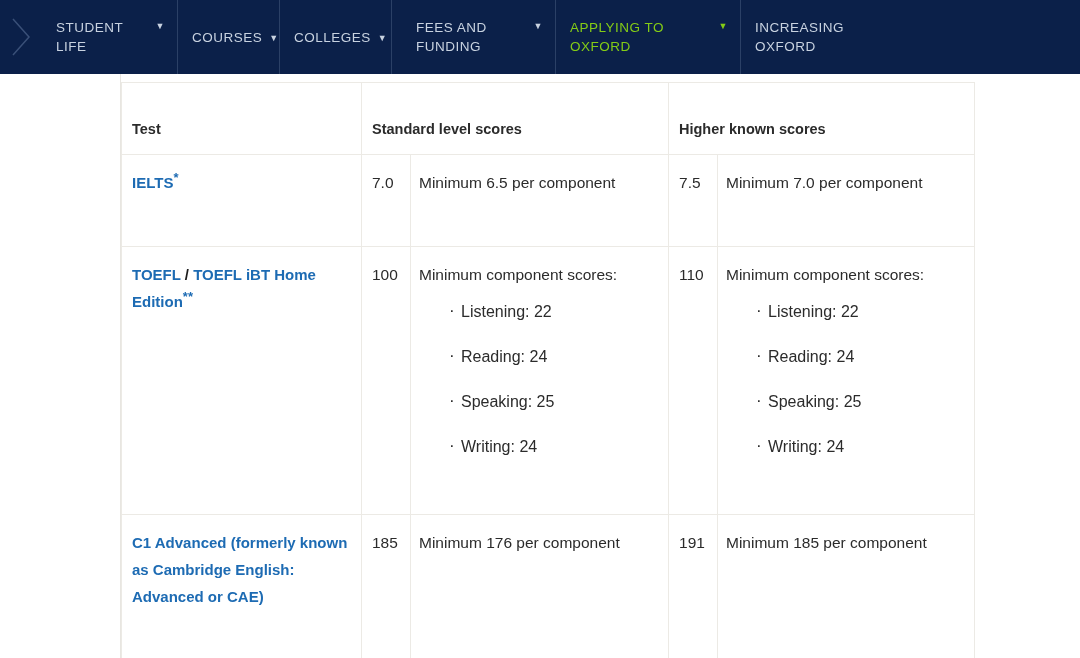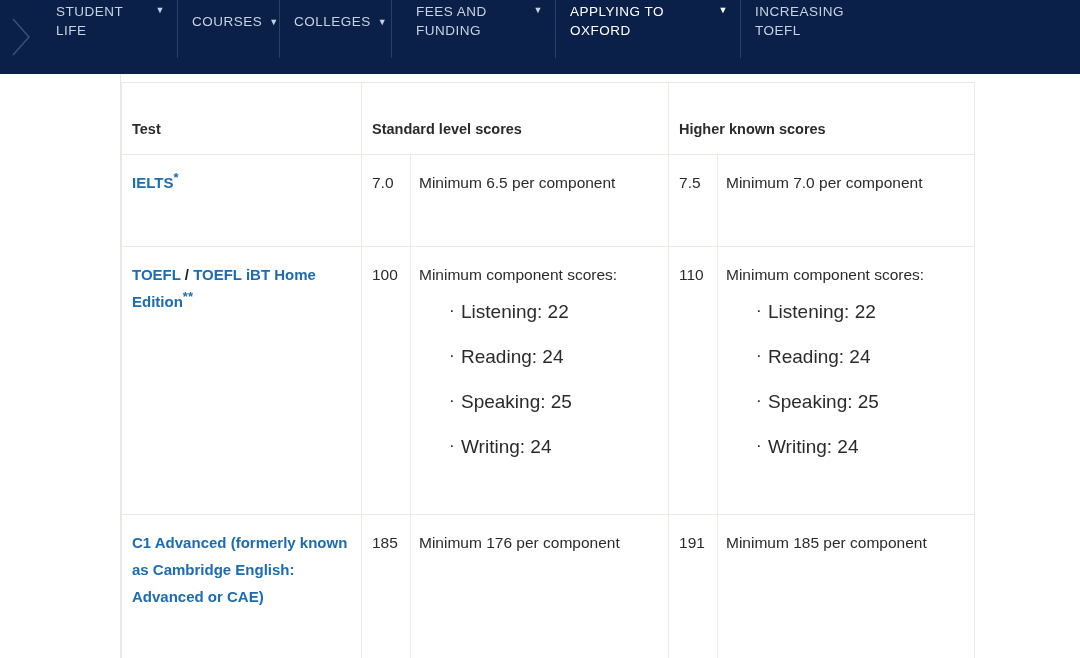--- a/index.html
+++ b/index.html
@@ -41,40 +41,40 @@
     width: 42px;
     height: 74px;
     display: flex;
     align-items: center;
     justify-content: center;
   }
   .nav-chevron svg { display: block; }
 
   .nav-items {
     display: flex;
-    align-items: flex-end;
+    align-items: flex-start;
     flex: 1 1 auto;
     height: 58px;
   }
   .nav-item {
     position: relative;
     display: flex;
     align-items: center;
     height: 74px;
     padding: 0 14px 0 14px;
     border-left: 1px solid #2b4066;
     color: #c8d2e0;
     font-size: 13.5px;
     letter-spacing: 0.5px;
     line-height: 19px;
     white-space: pre-line;
     cursor: pointer;
   }
   .nav-item:first-child { border-left: none; }
-  .nav-item.active { color: #ffffff; }
+  .nav-item.active { color: #84cc16; }
 
   .nav-item .caret-inline {
     margin-left: 7px;
     font-size: 9px;
     line-height: 1;
     position: relative;
     top: 1px;
   }
   .nav-item .caret-right {
     position: absolute;
@@ -181,21 +181,21 @@
 
   .desc-lead { display: block; }
 
   ul.comp-list {
     list-style: none;
     margin: 10px 0 0 0;
     padding: 0 0 0 30px;
   }
   ul.comp-list li {
     position: relative;
-    font-size: 19px;
+    font-size: 16px;
     line-height: 27px;
     margin-bottom: 18px;
     padding-left: 12px;
   }
   ul.comp-list li:last-child { margin-bottom: 12px; }
   ul.comp-list li::before {
     content: "\00B7";
     position: absolute;
     left: 0;
     top: -1px;
@@ -243,21 +243,21 @@
     </div>
 
     <div class="nav-item ni-applying active">
       <span class="lbl">APPLYING TO
 OXFORD</span>
       <span class="caret-right">▼</span>
     </div>
 
     <div class="nav-item ni-increasing">
       <span class="lbl">INCREASING
-TOEFL</span>
+OXFORD</span>
     </div>
 
   </div>
 </div>
 
 <div class="page">
 
   <div class="left-rule"></div>
 
   <div class="table-wrap">

